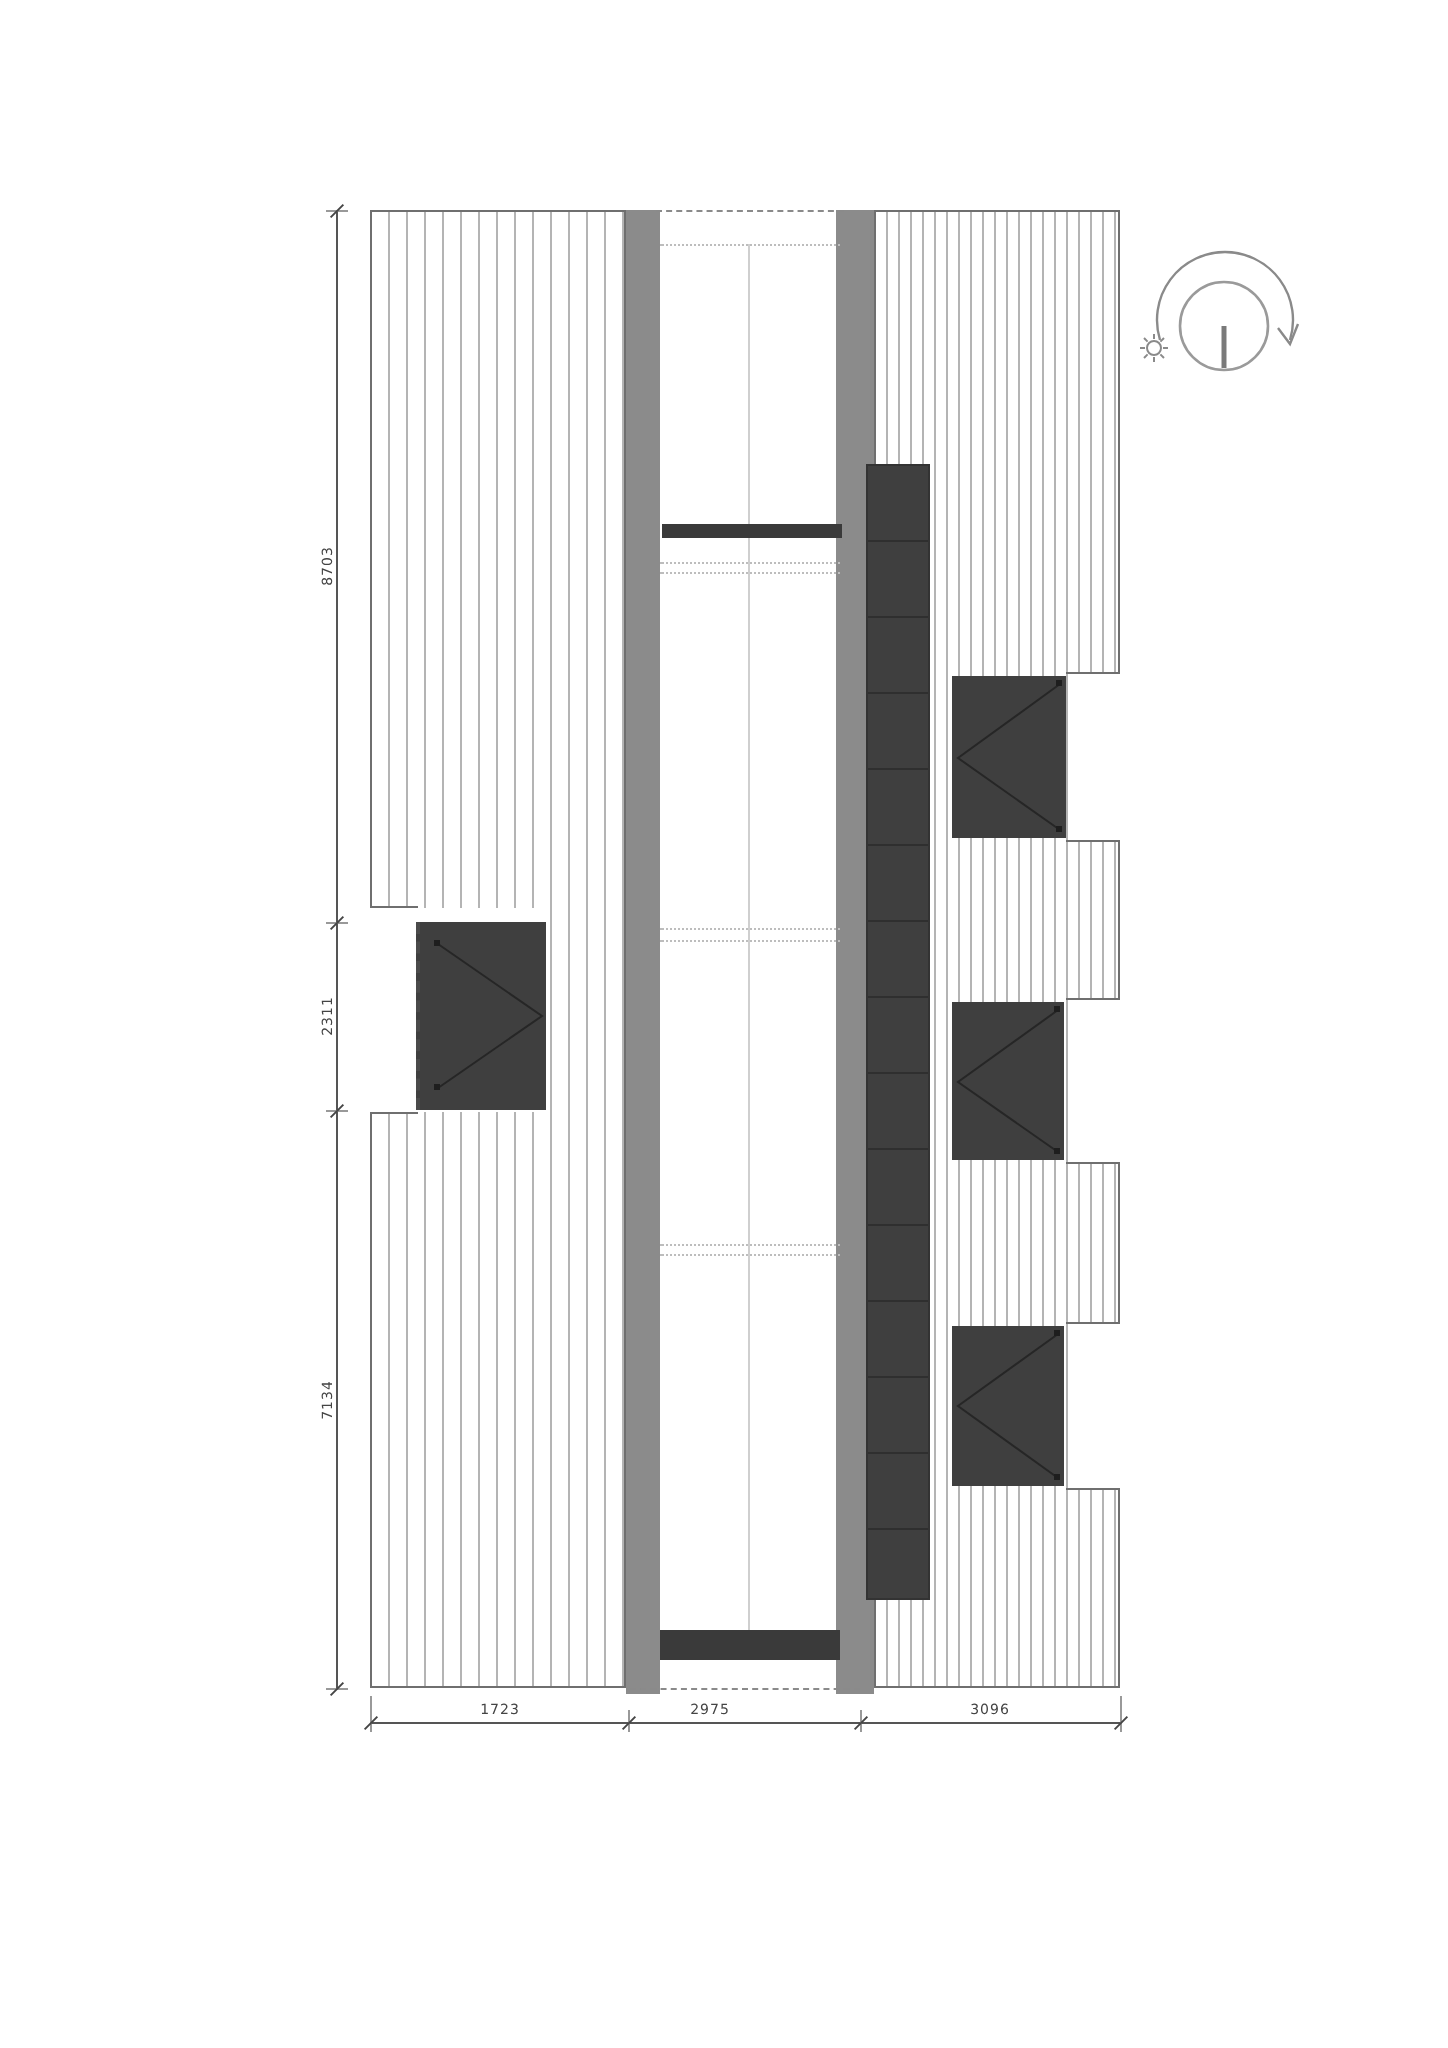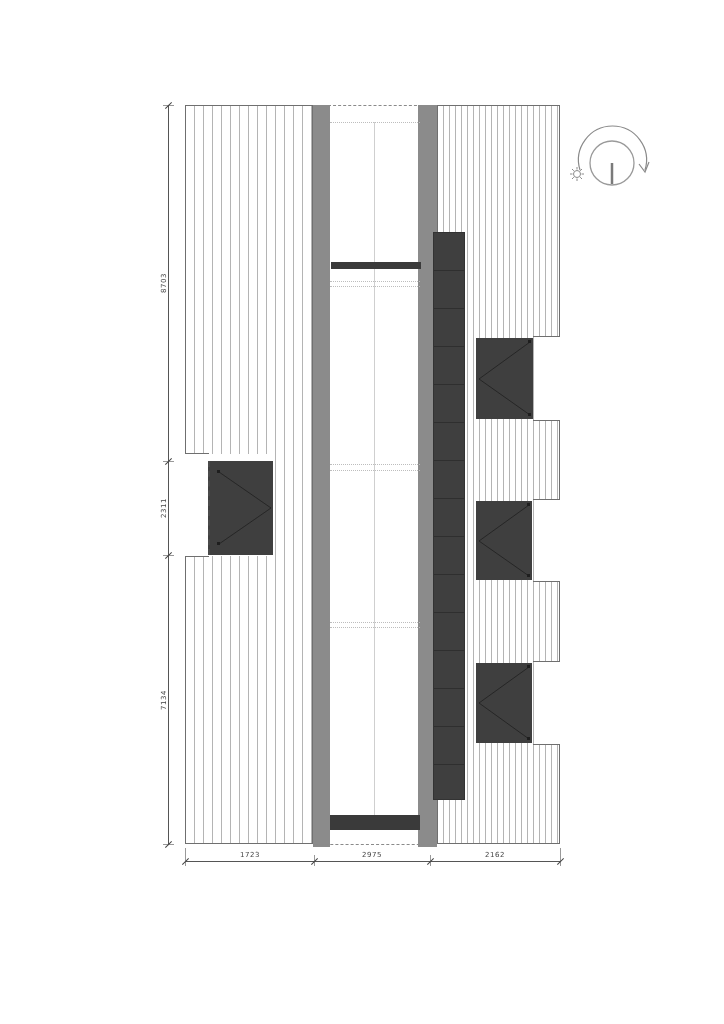--- a/index.html
+++ b/index.html
@@ -146,16 +146,16 @@
   <div class="dimline" style="left:185px;top:861px;width:375px;height:1px;"></div>
   <div class="ext" style="left:185px;top:848px;width:1px;height:18px;"></div>
   <div class="ext" style="left:314px;top:855px;width:1px;height:11px;"></div>
   <div class="ext" style="left:430px;top:855px;width:1px;height:11px;"></div>
   <div class="ext" style="left:560px;top:848px;width:1px;height:18px;"></div>
   <div class="tick" style="left:181px;top:861px;"></div>
   <div class="tick" style="left:310px;top:861px;"></div>
   <div class="tick" style="left:426px;top:861px;"></div>
   <div class="tick" style="left:556px;top:861px;"></div>
   <div class="dimtext" style="left:220px;top:851px;width:60px;">1723</div>
-  <div class="dimtext" style="left:342px;top:851px;width:60px;">2975</div>
-  <div class="dimtext" style="left:465px;top:851px;width:60px;">2162</div>
+  <div class="dimtext" style="left:325px;top:851px;width:60px;">2975</div>
+  <div class="dimtext" style="left:465px;top:851px;width:60px;">3096</div>
 
 </div>
 
 </body></html>

